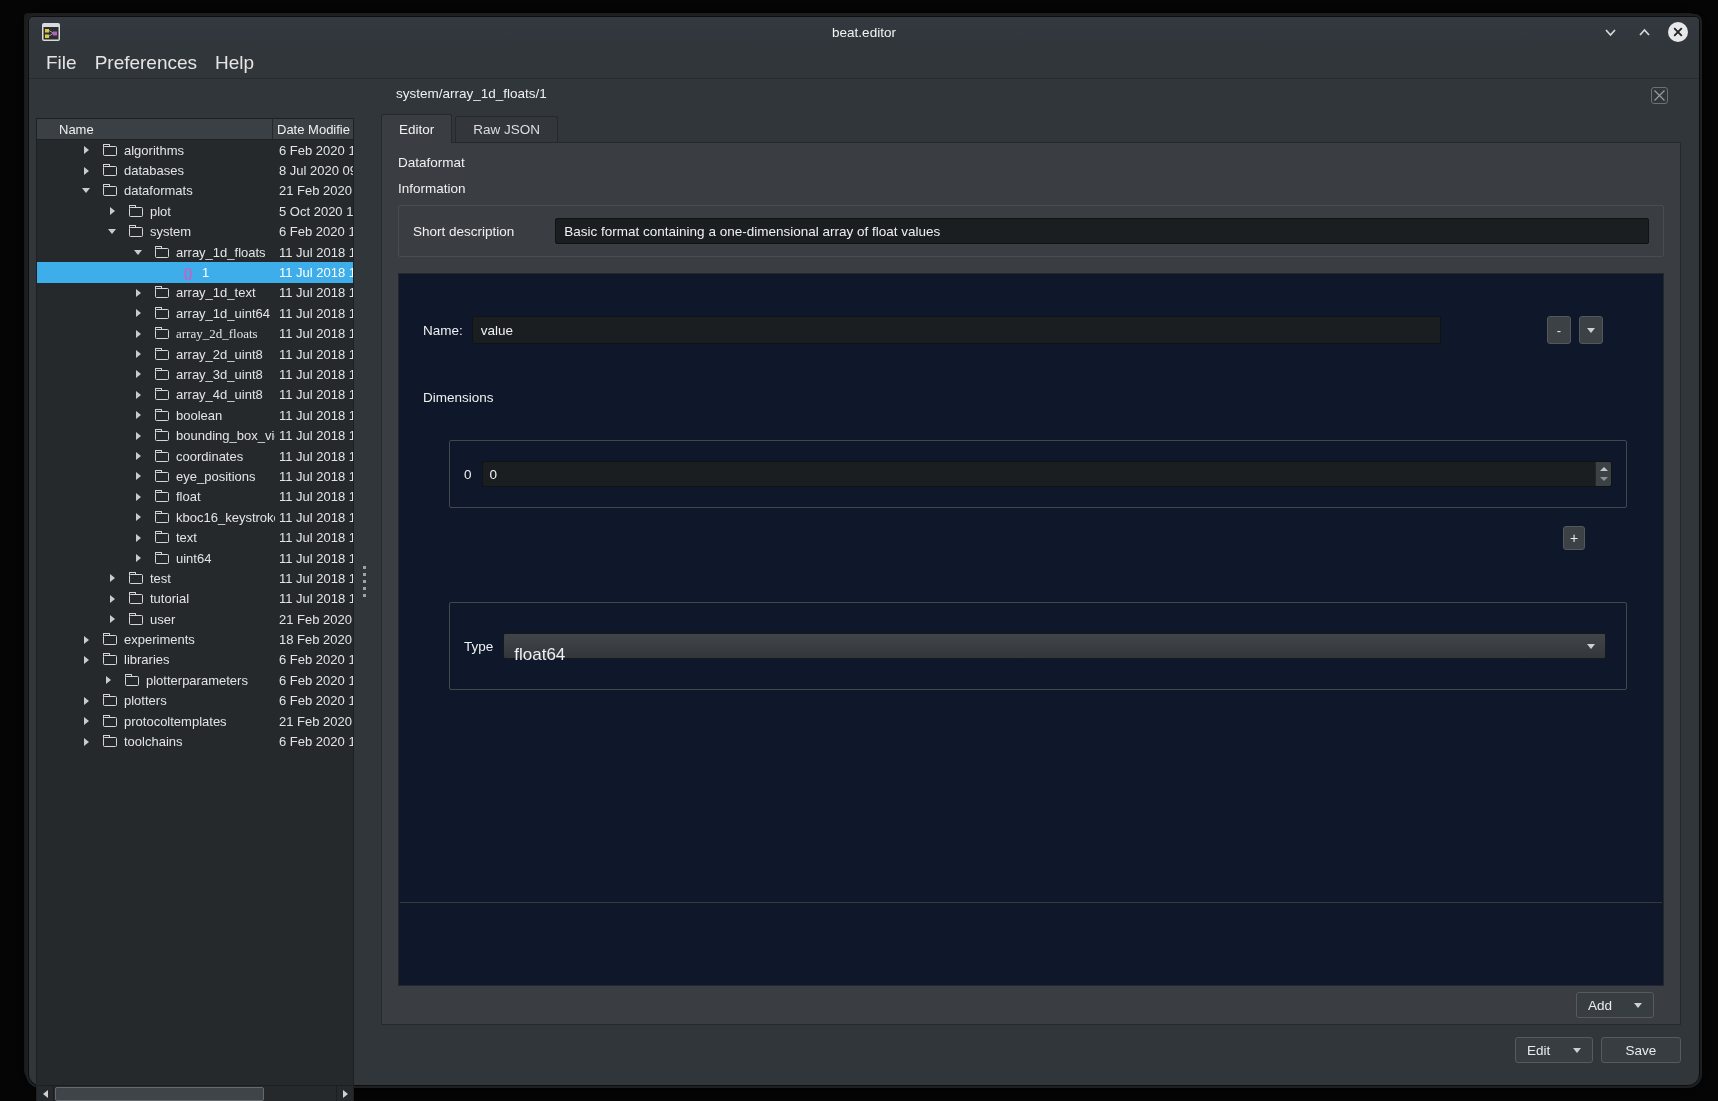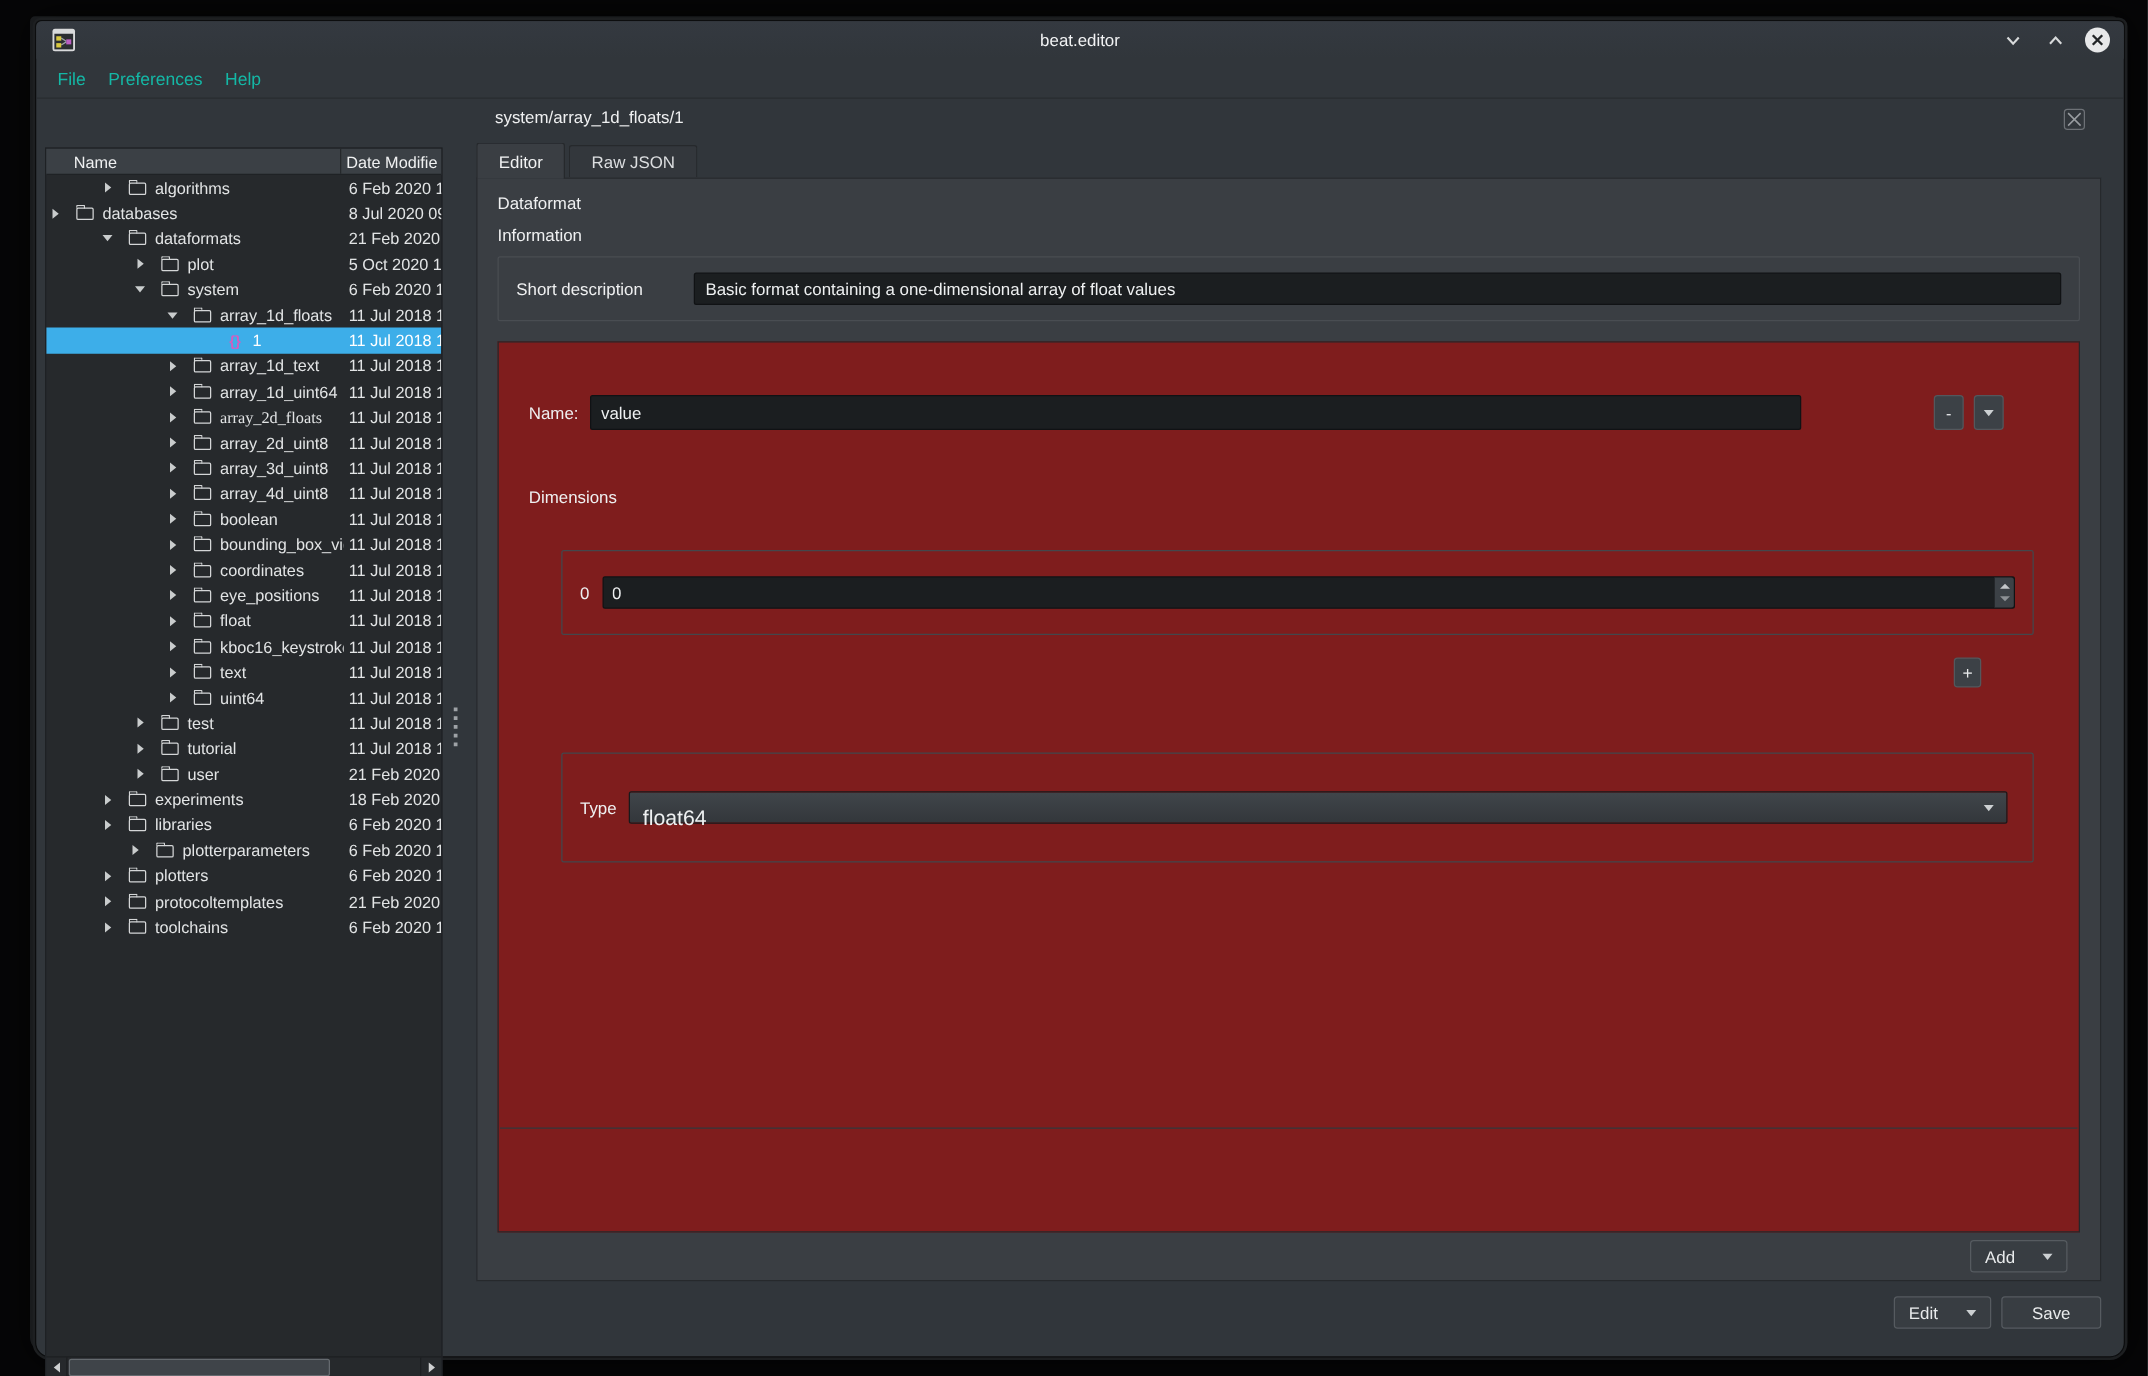--- a/index.html
+++ b/index.html
@@ -22,21 +22,21 @@
   
   .titlebar { height: 30px; flex: 0 0 30px; display: flex; align-items: center;
     background: linear-gradient(#343940, #31363b); border-radius: 5px 5px 0 0; position: relative; padding: 0 10px; }
   .app-icon { width: 20px; height: 20px; margin-left: 2px; }
   .title { position: absolute; left: 0; right: 0; text-align: center; font-size: 13.5px; color: #f2f3f4; }
   .win-controls { margin-left: auto; display: flex; align-items: center; gap: 12px; z-index: 2; }
   .win-btn { width: 22px; height: 22px; display: flex; align-items: center; justify-content: center; }
   
   .menubar { height: 32px; flex: 0 0 32px; display: flex; align-items: center; padding: 0 8px;
     border-bottom: 1px solid #282c30; }
-  .menu-item { padding: 4px 9px; font-size: 14px; color: #14b8a6; }
+  .menu-item { padding: 4px 9px; font-size: 19px; color: #e5e5e5; }
   
   .main { flex: 1; display: flex; min-height: 0; }
   
   .tree-col { width: 325px; flex: 0 0 325px; padding-left: 7px; margin-top: 39px; }
   .tree-panel { width: 318px; height: 985px; border: 1px solid #1e2124; display: flex; flex-direction: column; background: #26292c; }
   .tree-header { height: 21px; flex: 0 0 21px; display: flex; background: #3b4045; border-bottom: 1px solid #1f2225; font-size: 13px; }
   .th-name { width: 236px; flex: 0 0 236px; padding-left: 22px; border-right: 1px solid #25282b; display: flex; align-items: center; color: #eff0f1; }
   .th-date { flex: 1; padding-left: 4px; display: flex; align-items: center; overflow: hidden; white-space: nowrap; }
   .tree-body { flex: 1; overflow: hidden; position: relative; }
   .tree-row { height: 20.4px; display: flex; align-items: center; position: relative; font-size: 13px; color: #e2e4e5; white-space: nowrap; }
@@ -68,21 +68,21 @@
     background: #33373c; border: 1px solid #26292c; border-bottom: none; border-radius: 2.5px 2.5px 0 0; margin-right: 3px; }
   .tab.active { height: 29px; background: var(--pane-bg, #3a3e43); position: relative; z-index: 2; margin-bottom: -1px; color: #f1f2f3; }
   .tab-pane { flex: 1; background: var(--pane-bg, #3a3e43); border: 1px solid #26292c; display: flex; flex-direction: column; padding: 12px 16px 0 16px; min-height: 0; }
   .df-heading { font-size: 13.5px; height: 18px; }
   .df-info { font-size: 13.5px; height: 18px; margin-top: 8px; }
   .info-group { margin-top: 6px; border: 1px solid #494d52; border-radius: 2px; padding: 12px 14px; display: flex; align-items: center; gap: 32px; }
   .info-group label { font-size: 13.5px; margin-right: 9px; white-space: nowrap; }
   .text-input { background: var(--input-bg, #1b1e20); border: 1px solid #101214; border-radius: 2px; color: #eef0f1;
     font-family: "Liberation Sans", "DejaVu Sans", sans-serif; font-size: 13.5px; height: 26px; padding: 0 8px; outline: none; }
   .info-group .text-input { flex: 1; }
-  .scrollarea { margin-top: 16px; flex: 1; background: #7f1d1d; border: 1px solid #24272a; position: relative;
+  .scrollarea { margin-top: 16px; flex: 1; background: #0f172a; border: 1px solid #24272a; position: relative;
     padding: 42px 20px 0 24px; min-height: 0; }
   .scroll-line { position: absolute; left: 1px; right: 1px; bottom: 82px; height: 1px; background: #35393d; }
   .name-row { display: flex; align-items: center; }
   .name-row > label { font-size: 13.5px; margin-right: 9px; }
   .name-row .text-input { flex: 1; height: 28px; }
   .name-btns { margin-left: 106px; margin-right: 40px; display: flex; gap: 8px; }
   .sq-btn { width: 24px; height: 28px; background: #3c4146; border: 1px solid #53585d; border-radius: 3px;
     color: #e8eaeb; font-size: 13px; display: flex; align-items: center; justify-content: center; }
   .caret { display: inline-block; border-left: 4px solid transparent; border-right: 4px solid transparent; border-top: 5px solid #ccd0d2; }
   .dims-label { margin-top: 46px; font-size: 13.5px; height: 18px; }
@@ -164,21 +164,21 @@
         <div class="tree-body" id="tree-body">
             <div class="tree-row">
               <div class="cell-name" style="padding-left: 42px;">
                 <span class="arrow collapsed"></span>
                 <span class="folder-icon"></span>
                 <span class="row-label">algorithms</span>
               </div>
               <div class="cell-date">6 Feb 2020 1</div>
             </div>
             <div class="tree-row">
-              <div class="cell-name" style="">
+              <div class="cell-name" style="padding-left: 42px;">
                 <span class="arrow collapsed"></span>
                 <span class="folder-icon"></span>
                 <span class="row-label">databases</span>
               </div>
               <div class="cell-date">8 Jul 2020 09</div>
             </div>
             <div class="tree-row">
               <div class="cell-name" style="padding-left: 42px;">
                 <span class="arrow expanded"></span>
                 <span class="folder-icon"></span>

